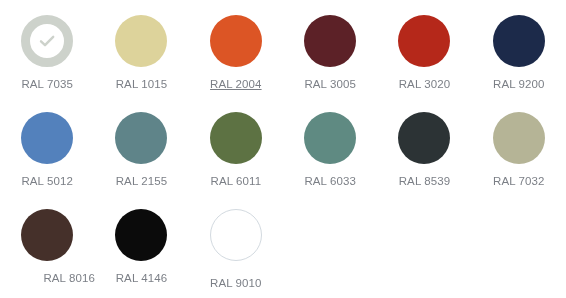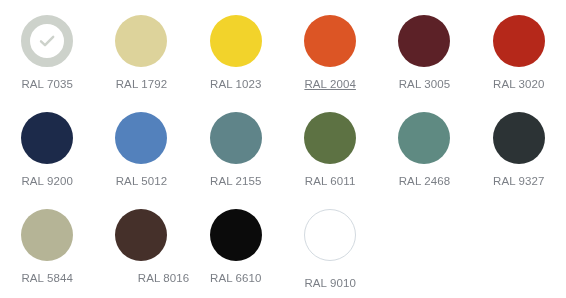--- a/index.html
+++ b/index.html
@@ -97,27 +97,21 @@
             <path d="M4 10.3 L8 14.2 L16.2 5.8" fill="none" stroke="#cdd2cb" stroke-width="2.4" stroke-linecap="round" stroke-linejoin="round"></path>
           </svg>
         </span>
       </div>
       <div class="swatch-label" style="color: rgb(123, 127, 134);">RAL 7035</div>
     </div>
     <div class="swatch-cell">
       <div class="swatch-disc-wrap">
         <div class="swatch-disc" title="RAL 1015" style="background: rgb(221, 211, 155);"></div>
       </div>
-      <div class="swatch-label" style="color: rgb(123, 127, 134);">RAL 1792</div>
-    </div>
-    <div class="swatch-cell">
-      <div class="swatch-disc-wrap">
-        <div class="swatch-disc" title="RAL 1023" style="background: rgb(242, 211, 43);"></div>
-      </div>
-      <div class="swatch-label" style="color: rgb(123, 127, 134);">RAL 1023</div>
+      <div class="swatch-label" style="color: rgb(123, 127, 134);">RAL 1015</div>
     </div>
     <div class="swatch-cell">
       <div class="swatch-disc-wrap">
         <div class="swatch-disc" title="RAL 2004" style="background: rgb(220, 85, 37);"></div>
       </div>
       <div class="swatch-label" style="color: rgb(123, 127, 134); text-decoration: underline;">RAL 2004</div>
     </div>
     <div class="swatch-cell">
       <div class="swatch-disc-wrap">
         <div class="swatch-disc" title="RAL 3005" style="background: rgb(92, 33, 39);"></div>
@@ -151,45 +145,45 @@
     <div class="swatch-cell">
       <div class="swatch-disc-wrap">
         <div class="swatch-disc" title="RAL 6011" style="background: rgb(93, 114, 67);"></div>
       </div>
       <div class="swatch-label" style="color: rgb(123, 127, 134); text-align: right;">RAL 6011</div>
     </div>
     <div class="swatch-cell">
       <div class="swatch-disc-wrap">
         <div class="swatch-disc" title="RAL 6033" style="background: rgb(95, 138, 130);"></div>
       </div>
-      <div class="swatch-label" style="color: rgb(123, 127, 134);">RAL 2468</div>
+      <div class="swatch-label" style="color: rgb(123, 127, 134);">RAL 6033</div>
     </div>
     <div class="swatch-cell">
       <div class="swatch-disc-wrap">
         <div class="swatch-disc" title="RAL 7016" style="background: rgb(44, 51, 53);"></div>
       </div>
-      <div class="swatch-label" style="color: rgb(123, 127, 134);">RAL 9327</div>
+      <div class="swatch-label" style="color: rgb(123, 127, 134);">RAL 8539</div>
     </div>
     <div class="swatch-cell">
       <div class="swatch-disc-wrap">
         <div class="swatch-disc" title="RAL 7032" style="background: rgb(181, 180, 150);"></div>
       </div>
-      <div class="swatch-label" style="color: rgb(123, 127, 134);">RAL 5844</div>
+      <div class="swatch-label" style="color: rgb(123, 127, 134);">RAL 7032</div>
     </div>
     <div class="swatch-cell">
       <div class="swatch-disc-wrap">
         <div class="swatch-disc" title="RAL 8016" style="background: rgb(69, 48, 42);"></div>
       </div>
       <div class="swatch-label" style="color: rgb(123, 127, 134); padding-left: 44px;">RAL 8016</div>
     </div>
     <div class="swatch-cell">
       <div class="swatch-disc-wrap">
         <div class="swatch-disc" title="RAL 9005" style="background: rgb(11, 11, 11);"></div>
       </div>
-      <div class="swatch-label" style="color: rgb(123, 127, 134);">RAL 6610</div>
+      <div class="swatch-label" style="color: rgb(123, 127, 134);">RAL 4146</div>
     </div>
     <div class="swatch-cell">
       <div class="swatch-disc-wrap">
         <div class="swatch-disc outlined" title="RAL 9010" style="background: rgb(255, 255, 255); border-color: rgb(211, 218, 224);"></div>
       </div>
       <div class="swatch-label" style="color: rgb(123, 127, 134); margin-top: 16px;">RAL 9010</div>
     </div>
   </div>
 
 </body></html>

